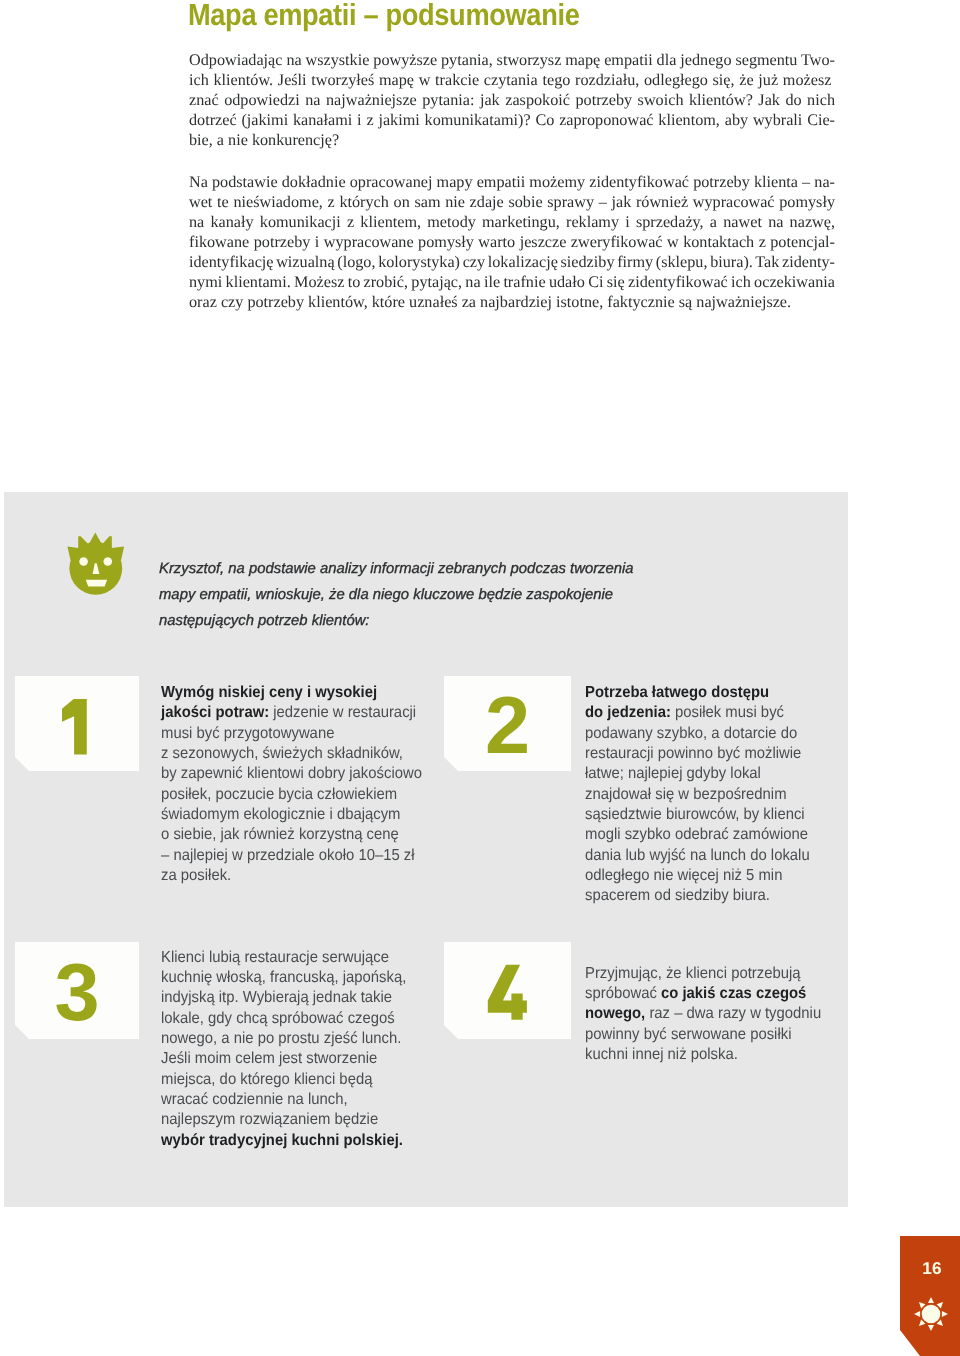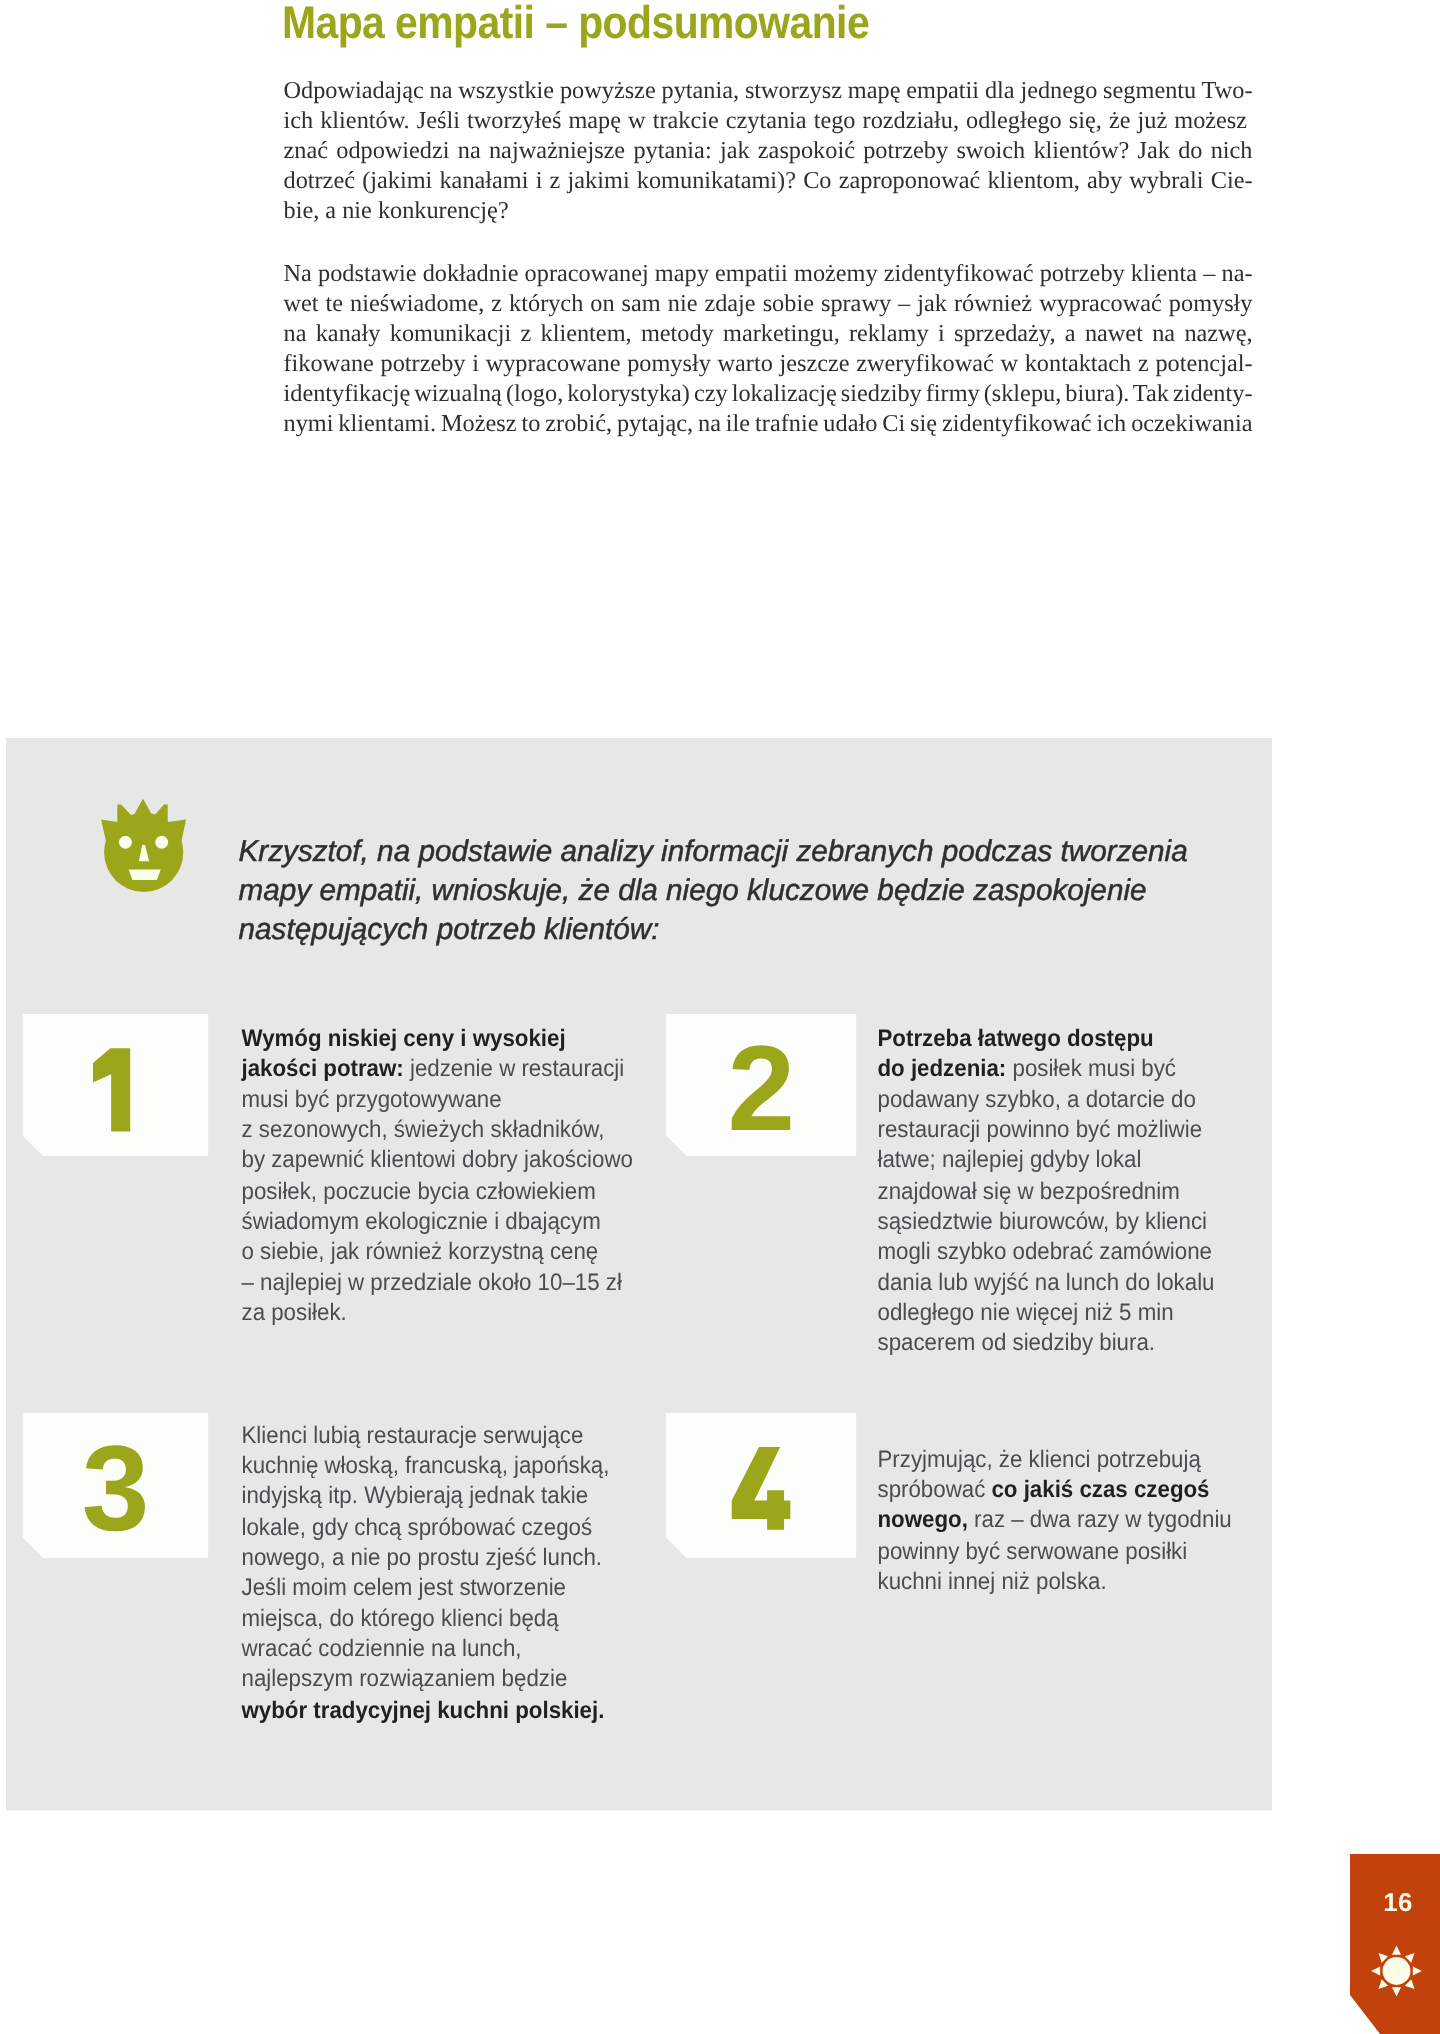--- a/index.html
+++ b/index.html
@@ -36,21 +36,21 @@
   .grey-panel{
     position:absolute;left:4px;top:492px;width:844px;height:715px;
     background:#e7e7e7;
   }
 
   
   .callout-icon{position:absolute;left:66.5px;top:531px;width:58px;height:64px;}
   .callout-text{
     position:absolute;left:159px;top:556px;width:700px;margin:0;
     font-family:"Liberation Sans",sans-serif;
-    font-style:italic;font-weight:normal;font-size:20px;line-height:25.8px;
+    font-style:italic;font-weight:normal;font-size:15px;line-height:25.8px;
     color:#2d2f31;-webkit-text-stroke:0.33px #2d2f31;
   }
   .callout-text .ln{
     display:block;white-space:pre;
     transform:scaleX(0.99);transform-origin:left center;
   }
 
   
   .num-box{
     position:absolute;background:#fdfdfb;
@@ -114,20 +114,21 @@
       <span class="ln" style="word-spacing: 0.7526px;">dotrzeć (jakimi kanałami i z jakimi komunikatami)? Co zaproponować klientom, aby wybrali Cie-</span>
       <span class="ln">bie, a nie konkurencję?</span>
     </div>
   <div class="intro" id="intro-p2">
       <span class="ln" style="word-spacing: 0.0881px;">Na podstawie dokładnie opracowanej mapy empatii możemy zidentyfikować potrzeby klienta – na-</span>
       <span class="ln" style="word-spacing: 0.6323px;">wet te nieświadome, z których on sam nie zdaje sobie sprawy – jak również wypracować pomysły</span>
       <span class="ln" style="word-spacing: 2.1623px;">na kanały komunikacji z klientem, metody marketingu, reklamy i sprzedaży, a nawet na nazwę,</span>
       <span class="ln" style="word-spacing: 0.419px;">fikowane potrzeby i wypracowane pomysły warto jeszcze zweryfikować w kontaktach z potencjal-</span>
       <span class="ln" style="word-spacing: -1.3764px;">identyfikację wizualną (logo, kolorystyka) czy lokalizację siedziby firmy (sklepu, biura). Tak zidenty-</span>
       <span class="ln" style="word-spacing: -0.7656px;">nymi klientami. Możesz to zrobić, pytając, na ile trafnie udało Ci się zidentyfikować ich oczekiwania</span>
+      <span class="ln">oraz czy potrzeby klientów, które uznałeś za najbardziej istotne, faktycznie są najważniejsze.</span>
     </div>
 
   <div class="grey-panel"></div>
 
   <svg class="callout-icon" viewBox="0 0 58 64">
     <g>
       <path fill="#9ca61b" d="M28.30 1.40 L35.00 13.60 L42.30 5.30 L44.80 5.30 L44.80 17.00 L57.10 15.40 L54.00 29.60 L3.60 29.60 L0.40 15.40 L11.20 17.00 L11.20 5.30 L13.70 5.30 L21.60 13.60 Z"></path>
       <circle cx="28.8" cy="37.3" r="26.4" fill="#9ca61b"></circle>
     </g>
     <circle cx="16.6" cy="30.5" r="4.3" fill="#fbfde9"></circle>

